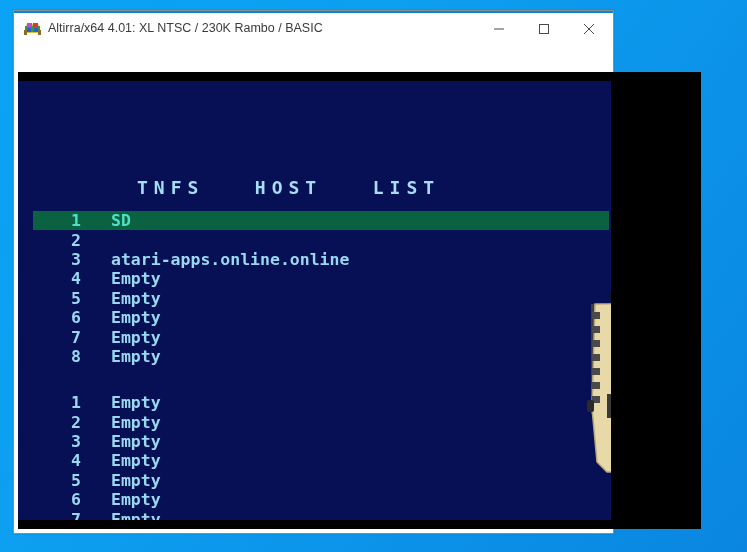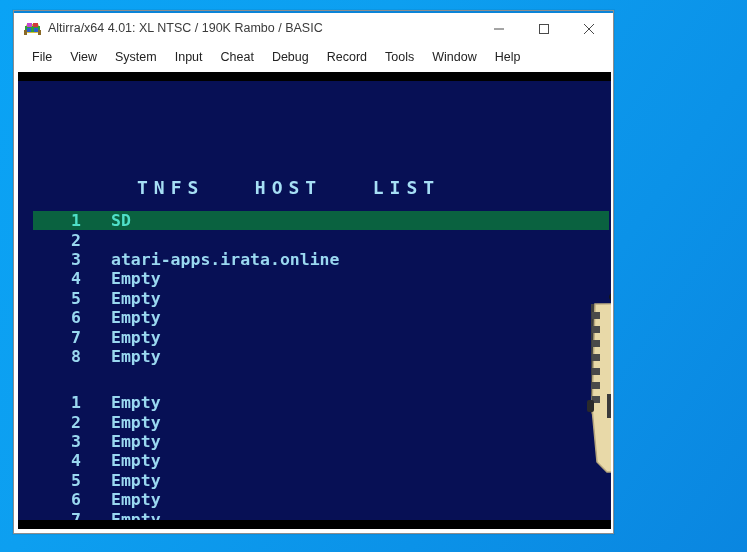--- a/index.html
+++ b/index.html
@@ -46,21 +46,21 @@
     height:26px;background:#ffffff;display:flex;align-items:center;
     padding-left:9px;box-sizing:border-box;
   }
   .menu-item{
     font-size:12.5px;color:#232323;padding:3px 9px 4px 9px;
     white-space:nowrap;
   }
 
   
   #emu-outer{
-    position:absolute;left:4px;top:61px;width:593px;height:457px;
+    position:absolute;left:4px;top:61px;width:683px;height:457px;
     background:#000000;
     box-sizing:border-box;
   }
   #emu-screen{
     position:absolute;left:0;top:9px;width:593px;height:439px;
     background:#071055;
     overflow:hidden;
   }
 
   .heading{
@@ -103,62 +103,50 @@
         <rect x="2" y="4" width="13" height="9" rx="2" fill="#d4c03a"></rect>
         <rect x="1" y="6" width="15" height="6" fill="#2f9e3a"></rect>
         <rect x="3" y="3" width="5" height="4" fill="#c24ad0"></rect>
         <rect x="9" y="3" width="5" height="4" fill="#d03a3a"></rect>
         <rect x="3" y="8" width="4" height="4" fill="#2a5fd0"></rect>
         <rect x="10" y="8" width="4" height="4" fill="#2a5fd0"></rect>
         <rect x="0" y="10" width="3" height="5" fill="#8a6a28"></rect>
         <rect x="14" y="10" width="3" height="5" fill="#8a6a28"></rect>
       </svg>
     </span>
-    <span id="title-text">Altirra/x64 4.01: XL NTSC / 190K Rambo / BASIC</span>
+    <span id="title-text">Altirra/x64 4.01: XL NTSC / 230K Rambo / BASIC</span>
 
     <span class="winbtn" id="btn-min">
       <svg width="12" height="12" viewBox="0 0 12 12">
           <line x1="1" y1="6" x2="11" y2="6" stroke="#4a4a4a" stroke-width="1"></line>
         </svg>
     </span>
     <span class="winbtn" id="btn-max">
       <svg width="12" height="12" viewBox="0 0 12 12">
           <rect x="1.5" y="1.5" width="9" height="9" fill="none" stroke="#4a4a4a" stroke-width="1"></rect>
         </svg>
     </span>
     <span class="winbtn" id="btn-close">
       <svg width="12" height="12" viewBox="0 0 12 12">
           <line x1="1" y1="1" x2="11" y2="11" stroke="#4a4a4a" stroke-width="1"></line>
           <line x1="11" y1="1" x2="1" y2="11" stroke="#4a4a4a" stroke-width="1"></line>
         </svg>
     </span>
   </div>
 
-  <div id="menubar">
-      <span class="menu-item">File</span>
-      <span class="menu-item">View</span>
-      <span class="menu-item">System</span>
-      <span class="menu-item">Input</span>
-      <span class="menu-item">Cheat</span>
-      <span class="menu-item">Debug</span>
-      <span class="menu-item">Record</span>
-      <span class="menu-item">Tools</span>
-      <span class="menu-item">Window</span>
-      <span class="menu-item">Help</span>
-    </div>
 
   <div id="emu-outer">
     <div id="emu-screen">
 
       <div class="heading" id="title-tnfs">TNFS   HOST   LIST</div>
 
       <div id="host-list">
           <div class="slot-row selected"><span class="slot-num">1</span><span class="slot-label">SD</span></div>
           <div class="slot-row"><span class="slot-num">2</span></div>
-          <div class="slot-row"><span class="slot-num">3</span><span class="slot-label">atari-apps.irata.online</span></div>
+          <div class="slot-row"><span class="slot-num">3</span><span class="slot-label">atari-apps.online.online</span></div>
           <div class="slot-row"><span class="slot-num">4</span><span class="slot-label">Empty</span></div>
           <div class="slot-row"><span class="slot-num">5</span><span class="slot-label">Empty</span></div>
           <div class="slot-row"><span class="slot-num">6</span><span class="slot-label">Empty</span></div>
           <div class="slot-row"><span class="slot-num">7</span><span class="slot-label">Empty</span></div>
           <div class="slot-row"><span class="slot-num">8</span><span class="slot-label">Empty</span></div>
         </div>
 
 
       <div id="drive-list">
           <div class="slot-row"><span class="slot-num">1</span><span class="slot-label">Empty</span></div>

